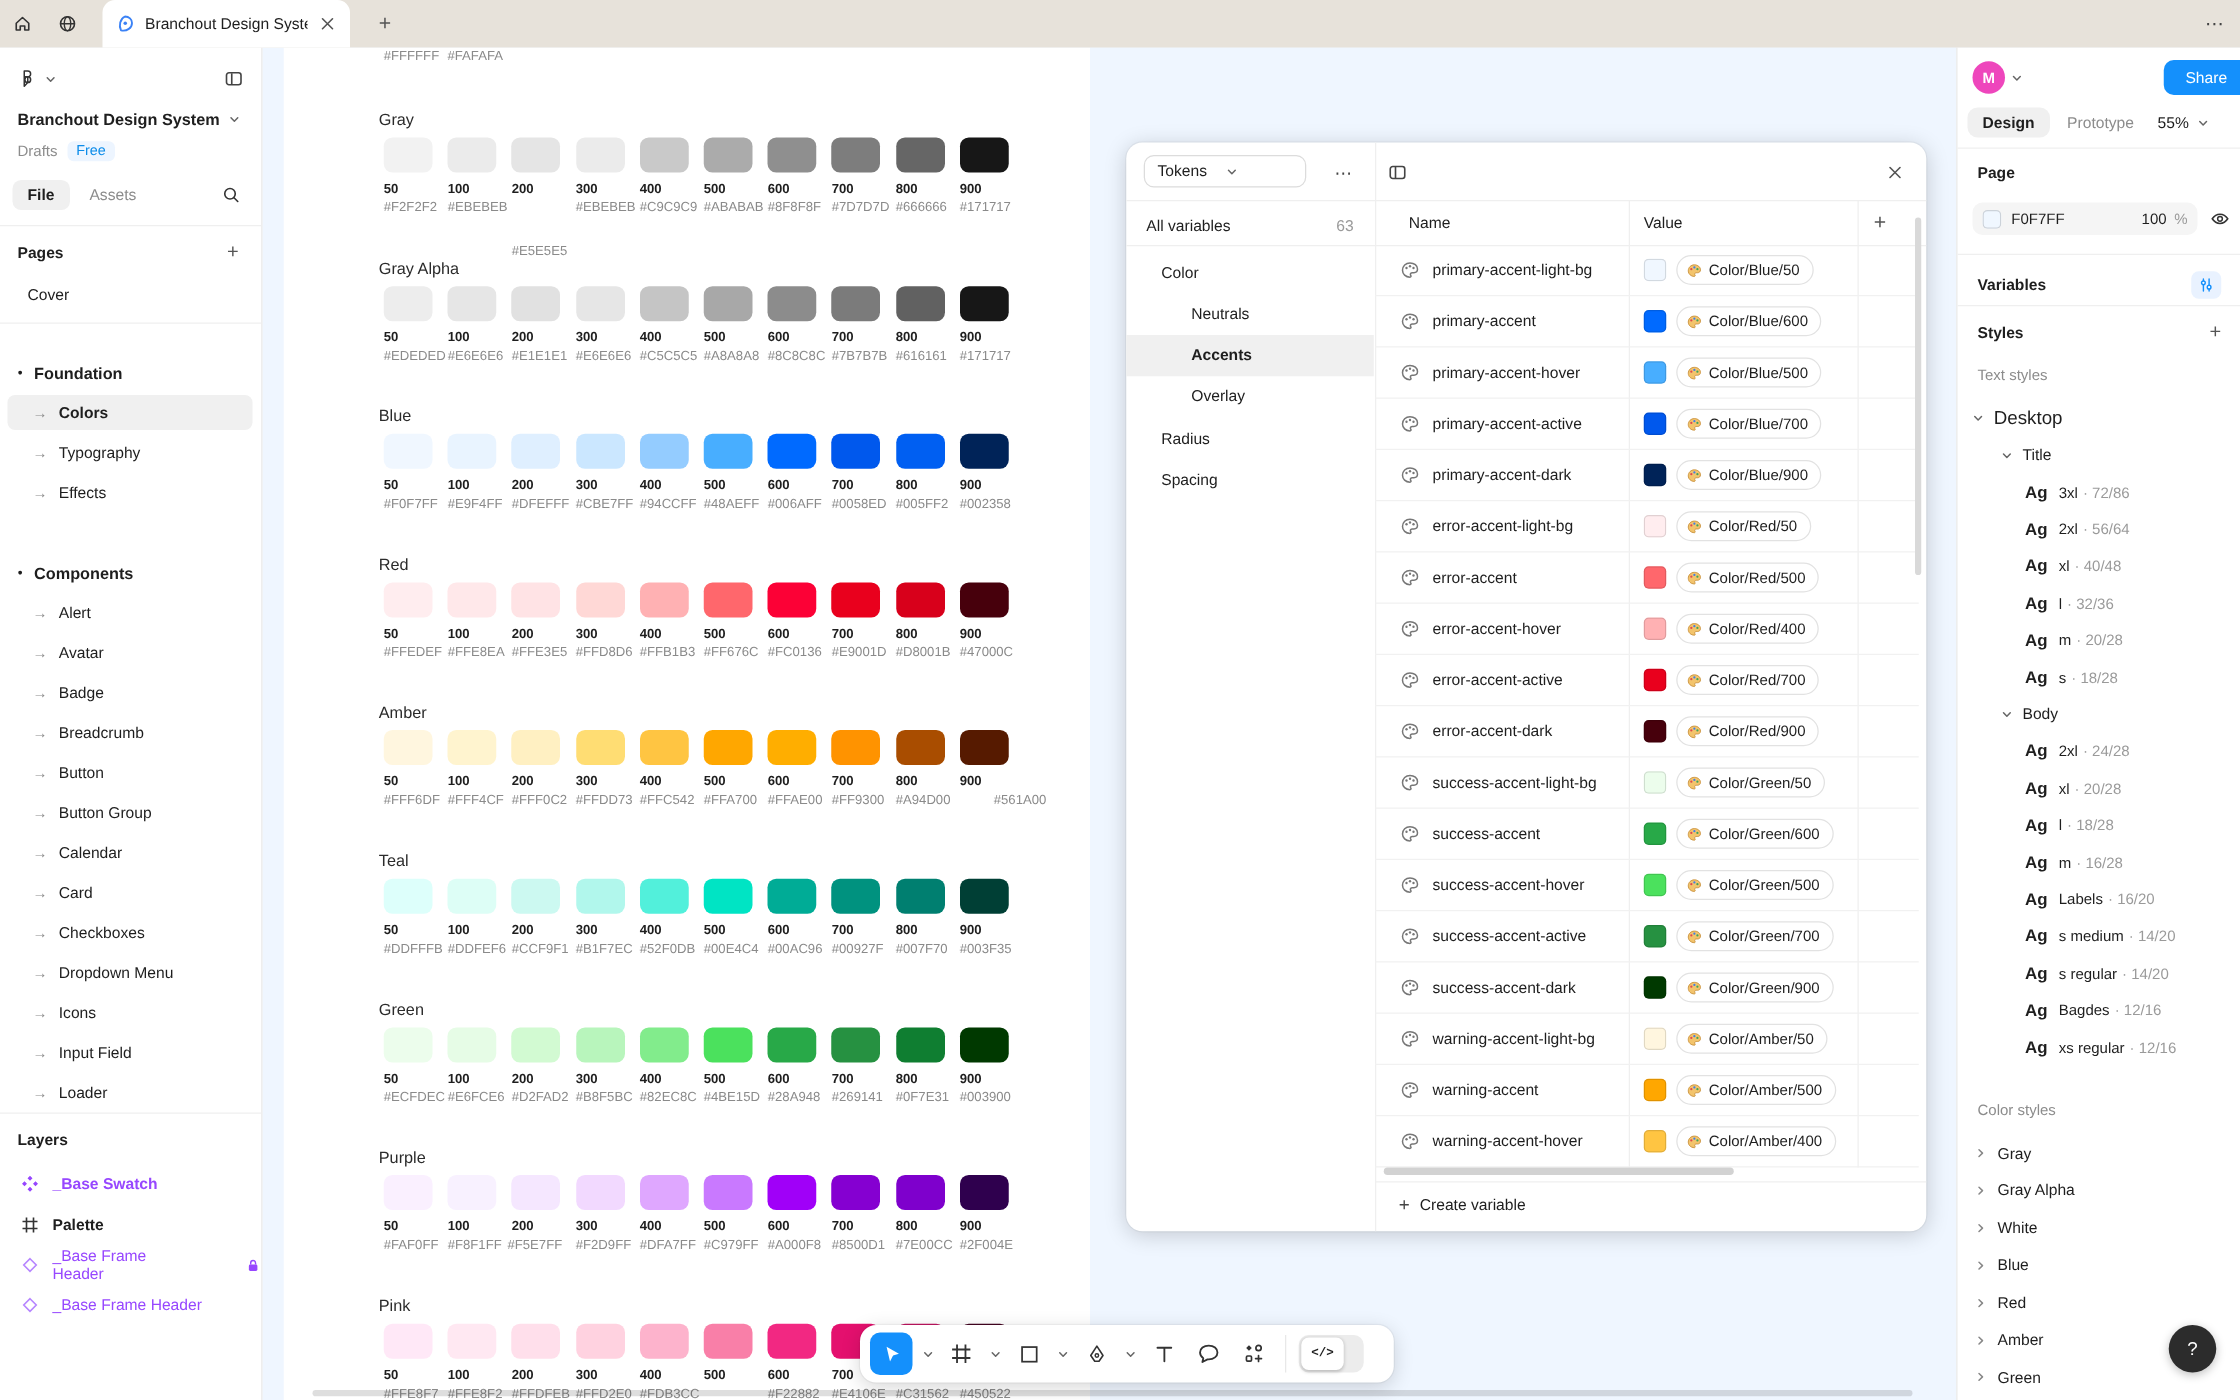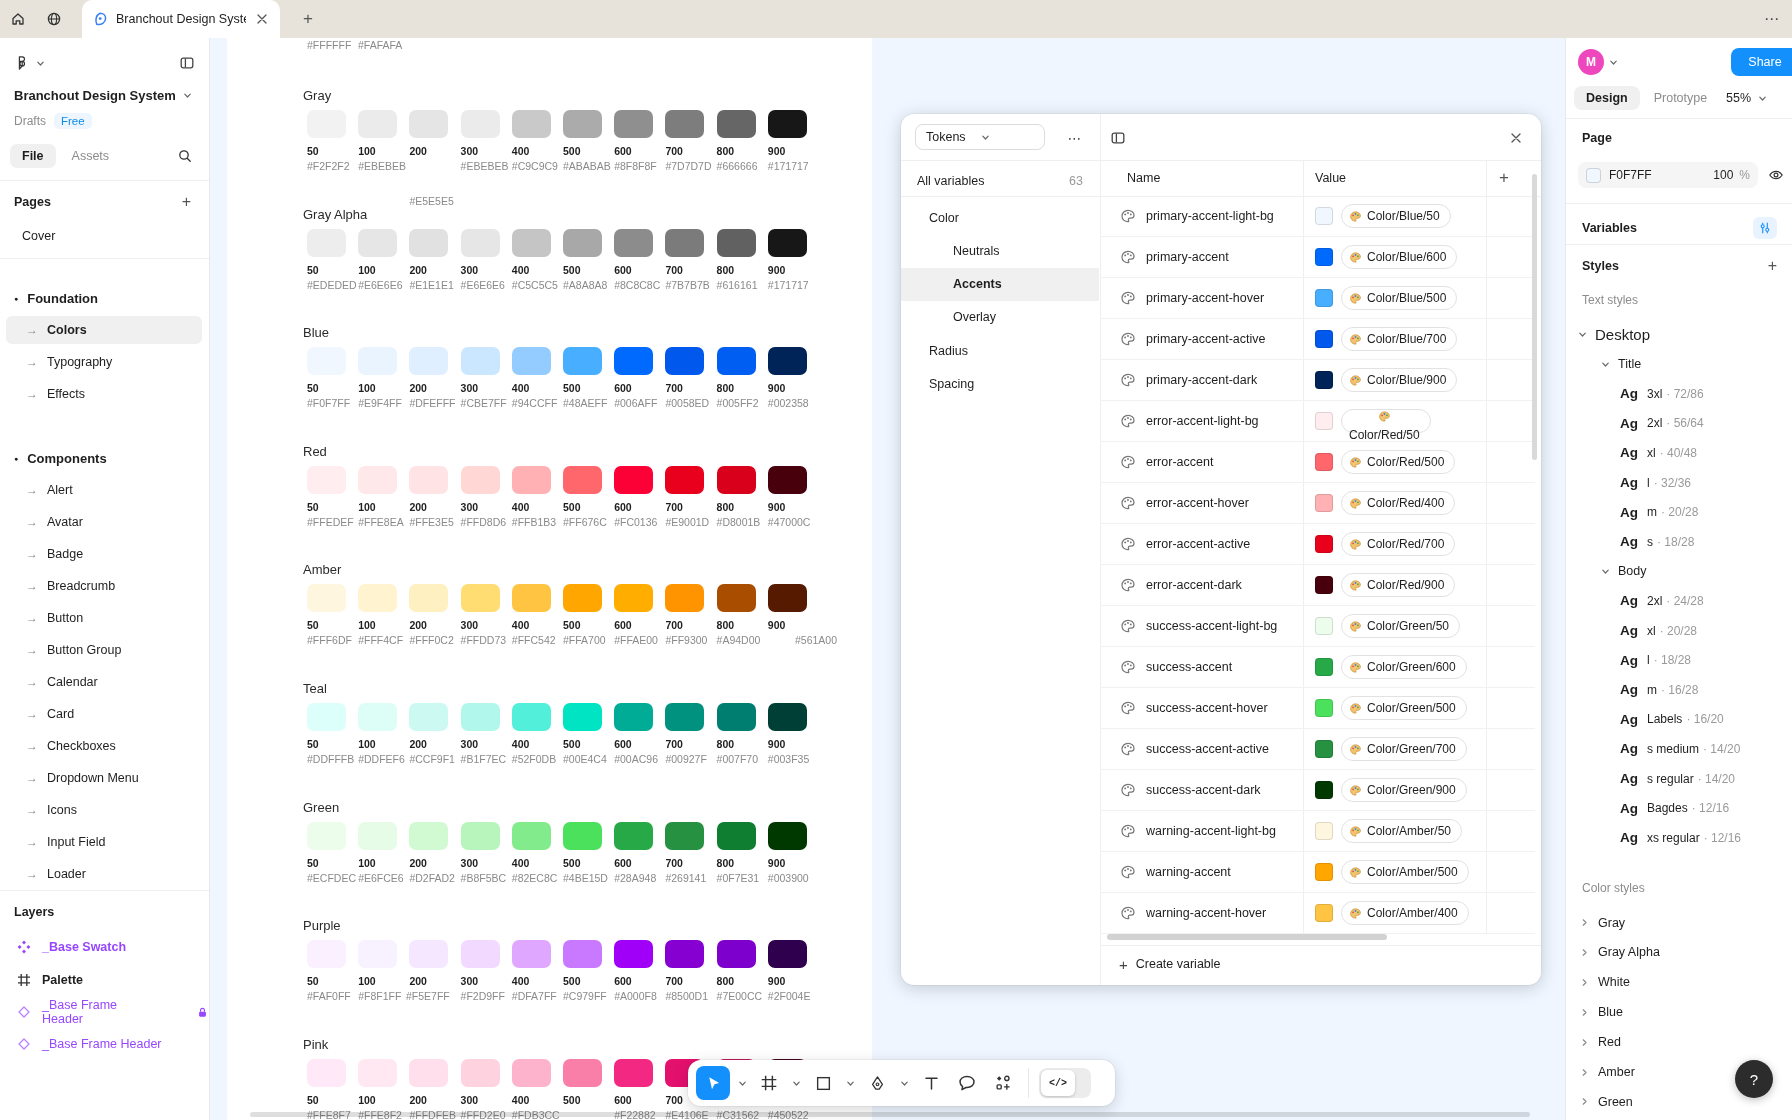--- a/index.html
+++ b/index.html
@@ -766,21 +766,21 @@
           <span style="position: absolute; left: 20px; top: 12px;">
             <svg width="16" height="16" viewBox="0 0 16 16" fill="none" xmlns="http://www.w3.org/2000/svg">
               <path d="M8 2.3c3.4 0 6 2.2 6 4.9 0 1.8-1.2 2.9-2.9 2.9H9.8c-.9 0-1.5.6-1.5 1.4 0 .5.2.8.4 1.1.3.5 0 1.1-.7 1.1C4.5 13.7 2 11.2 2 8.2 2 4.9 4.6 2.3 8 2.3z" stroke="#777" stroke-width="1.2"></path>
               <circle cx="5.2" cy="6.4" r=".95" fill="#777"></circle>
               <circle cx="8" cy="5" r=".95" fill="#777"></circle>
               <circle cx="10.8" cy="6.4" r=".95" fill="#777"></circle>
             </svg>
           </span>
           <div style="position: absolute; left: 46px; top: 13px;">error-accent-light-bg</div>
           <div class="chip" style="left: 215px; top: 11px; background: rgb(255, 237, 239);"></div>
-          <div class="vpill" style="left: 241px; top: 8px; flex-direction: column;">
+          <div class="vpill" style="left: 241px; top: 8px;">
             <span>
               <svg width="13" height="13" viewBox="0 0 16 16" fill="none">
                 <path d="M8 2.3c3.4 0 6 2.2 6 4.9 0 1.8-1.2 2.9-2.9 2.9H9.8c-.9 0-1.5.6-1.5 1.4 0 .5.2.8.4 1.1.3.5 0 1.1-.7 1.1C4.5 13.7 2 11.2 2 8.2 2 4.9 4.6 2.3 8 2.3z" fill="#F3C46C" stroke="#C9913B" stroke-width=".9"></path>
                 <circle cx="5" cy="6.6" r="1.1" fill="#E0484D"></circle>
                 <circle cx="8" cy="4.9" r="1.1" fill="#3F7FE8"></circle>
                 <circle cx="11" cy="6.6" r="1.1" fill="#3EA45A"></circle>
               </svg>
             </span>
             <div>Color/Red/50</div>
           </div>

